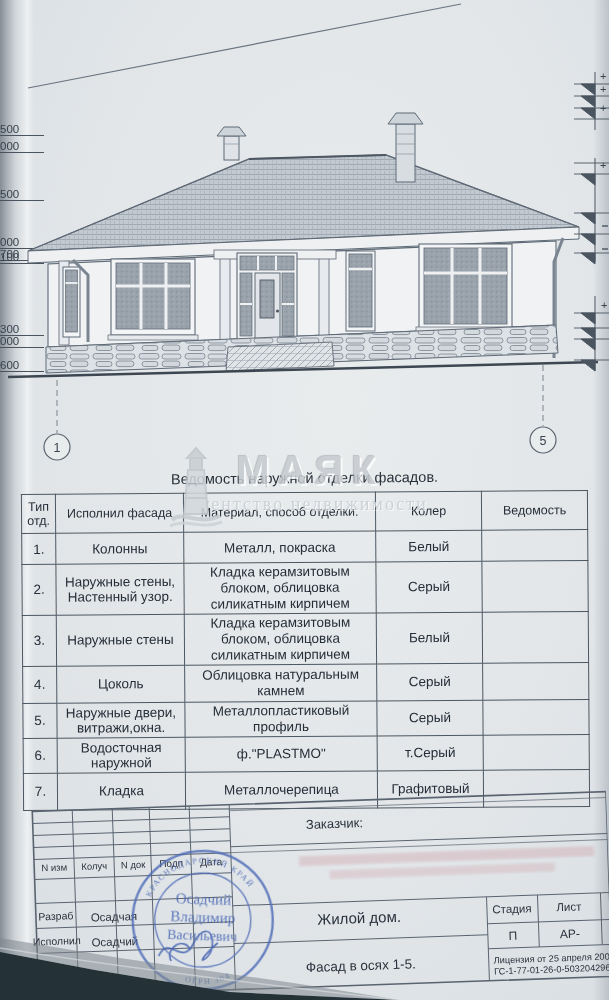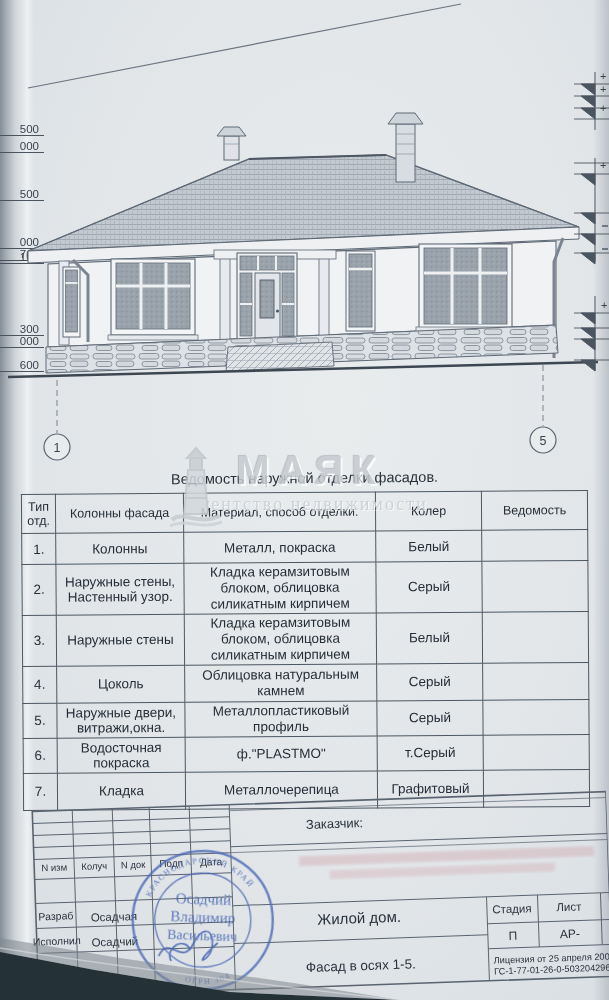--- a/index.html
+++ b/index.html
@@ -5,21 +5,21 @@
   html,body{margin:0;padding:0;}
   body{width:609px;height:1000px;overflow:hidden;background:#c9cfd4;font-family:"Liberation Sans",sans-serif;}
   #photo{position:relative;width:609px;height:1000px;overflow:hidden;
          background:radial-gradient(ellipse at 55% 40%, #e9eced 0%, #e2e6e9 55%, #d9dee2 100%);}
   
   .edge-left{position:absolute;left:0;top:0;bottom:0;width:34px;z-index:1;pointer-events:none;
     background:linear-gradient(90deg,#848c95 0%,#a9b0b7 20%,#cfd5d9 45%,#eef0f2 80%,rgba(238,240,242,0) 100%);}
   .edge-right{position:absolute;right:0;top:0;bottom:0;width:16px;z-index:1;pointer-events:none;
     background:linear-gradient(270deg,#bcc3c9 0%,rgba(230,233,236,0) 100%);}
   
-  .dim{position:absolute;left:0;width:44px;text-align:right;padding-right:5px;box-sizing:border-box;
+  .dim{position:absolute;left:0;width:44px;text-align:left;padding-right:5px;box-sizing:border-box;
        font-size:11.5px;line-height:11px;color:#39434e;border-bottom:1.2px solid #4a545e;z-index:2;}
   
   #facade{position:absolute;left:0;top:0;z-index:2;}
   
   .tbl-title{position:absolute;left:0;top:470px;width:609px;text-align:center;font-size:14.5px;
              color:#29313b;z-index:2;transform:rotate(-0.5deg);}
   
   table.fin{position:absolute;left:22px;top:492px;width:566px;border-collapse:collapse;table-layout:fixed;
             z-index:2;transform:rotate(-0.4deg);background:transparent;}
   table.fin th,table.fin td{border:1.4px solid #4d5862;color:#262e38;vertical-align:middle;
@@ -239,21 +239,21 @@
     <colgroup>
         <col style="width:34px">
         <col style="width:128px">
         <col style="width:192px">
         <col style="width:106px">
         <col style="width:106px">
       </colgroup>
     <tbody>
         <tr style="height:39px">
       <th>Тип отд.</th>
-      <th>Колонны фасада</th>
+      <th>Исполнил фасада</th>
       <th>Материал, способ отделки.</th>
       <th>Колер</th>
       <th>Ведомость</th>
     </tr>
     <tr style="height:31px">
       <td>1.</td>
       <td>Колонны</td>
       <td>Металл, покраска</td>
       <td>Белый</td>
       <td></td>
@@ -281,21 +281,21 @@
     </tr>
     <tr style="height:35px">
       <td>5.</td>
       <td>Наружные двери, витражи,окна.</td>
       <td class="midleft">Металлопластиковый профиль</td>
       <td>Серый</td>
       <td></td>
     </tr>
     <tr style="height:35px">
       <td>6.</td>
-      <td>Водосточная покраска</td>
+      <td>Водосточная наружной</td>
       <td>ф."PLASTMO"</td>
       <td>т.Серый</td>
       <td></td>
     </tr>
     <tr style="height:37px">
       <td>7.</td>
       <td>Кладка</td>
       <td>Металлочерепица</td>
       <td>Графитовый</td>
       <td></td>

